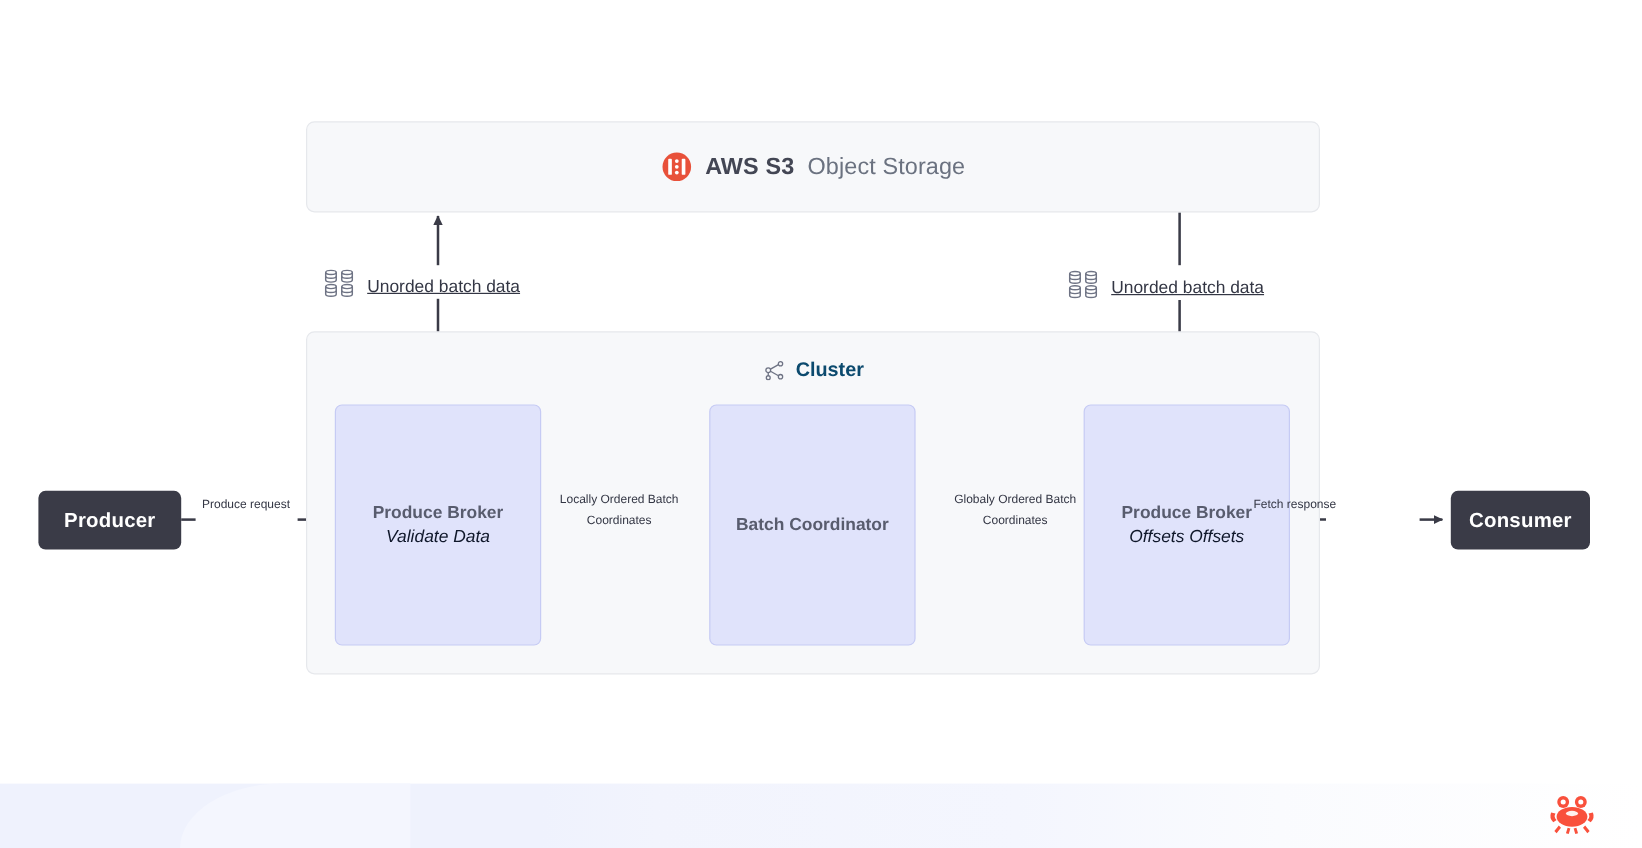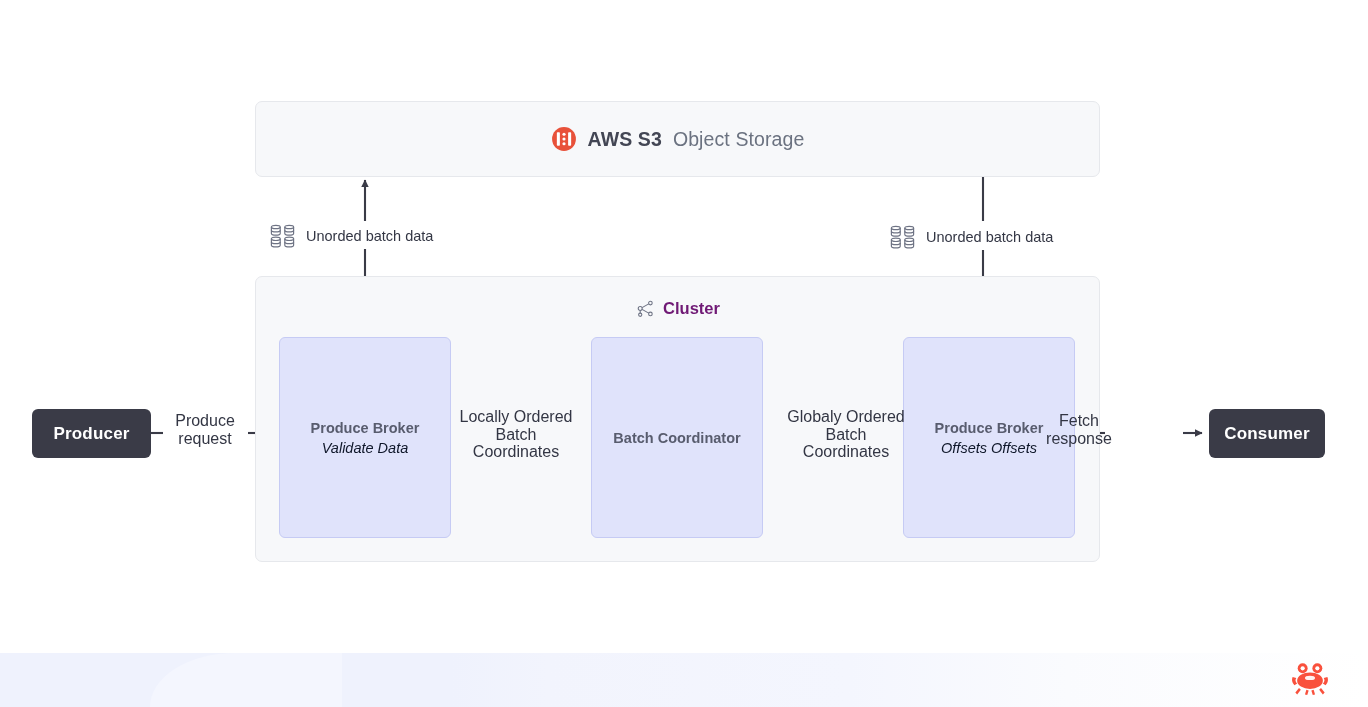--- a/index.html
+++ b/index.html
@@ -43,21 +43,21 @@
 
   
   .cluster-panel{
     position:absolute;left:255px;top:276px;width:845px;height:286px;
     background:#f7f8fa;border:1px solid #e6e8ec;border-radius:7px;
     box-sizing:border-box;
   }
   .cluster-title{
     position:absolute;left:0;top:22px;width:845px;
     display:flex;align-items:center;justify-content:center;gap:9px;
-    font-size:16.5px;font-weight:bold;color:#701a75;
+    font-size:16.5px;font-weight:bold;color:#0c4a6e;
   }
   .cluster-icon{width:17px;height:17px;display:block;}
 
   
   .node-box{
     position:absolute;
     background:#e0e3fb;border:1px solid #c6cbf4;border-radius:6px;
     box-sizing:border-box;
     display:flex;flex-direction:column;align-items:center;justify-content:center;
     color:#585c6e;
@@ -74,30 +74,30 @@
     position:absolute;background:#3a3b47;border-radius:6px;
     display:flex;align-items:center;justify-content:center;
     color:#ffffff;font-size:17px;font-weight:bold;letter-spacing:0.2px;
   }
   .ep-producer{left:32px;top:409px;width:119px;height:49px;}
   .ep-consumer{left:1209px;top:409px;width:116px;height:49px;}
 
   
   .edge-label{
     position:absolute;text-align:center;color:#333644;
-    font-size:16px;line-height:17.5px;
+    font-size:10px;line-height:17.5px;
   }
   .lb-produce   {left:159px;top:412px;width:92px;}
   .lb-locally   {left:455px;top:408px;width:122px;}
   .lb-globaly   {left:768px;top:408px;width:122px;margin-left:17px;}
   .lb-fetch     {left:1033px;top:412px;width:92px;}
 
   .store-label{
-    position:absolute;display:flex;align-items:center;gap:10px;
-    color:#333644;font-size:14.5px;line-height:18px;white-space:nowrap;
+    position:absolute;display:flex;align-items:flex-end;gap:10px;
+    color:#333644;font-size:14.5px;line-height:18px;white-space:nowrap;text-decoration:underline;
   }
   .lb-store-left {left:270px;top:224px;}
   .lb-store-right{left:890px;top:225px;}
   .db-grid{width:26px;height:24px;display:block;flex:0 0 auto;}
 
   
   #wires{position:absolute;left:0;top:0;width:1368px;height:707px;pointer-events:none;}
 </style>
 </head>
 <body>

